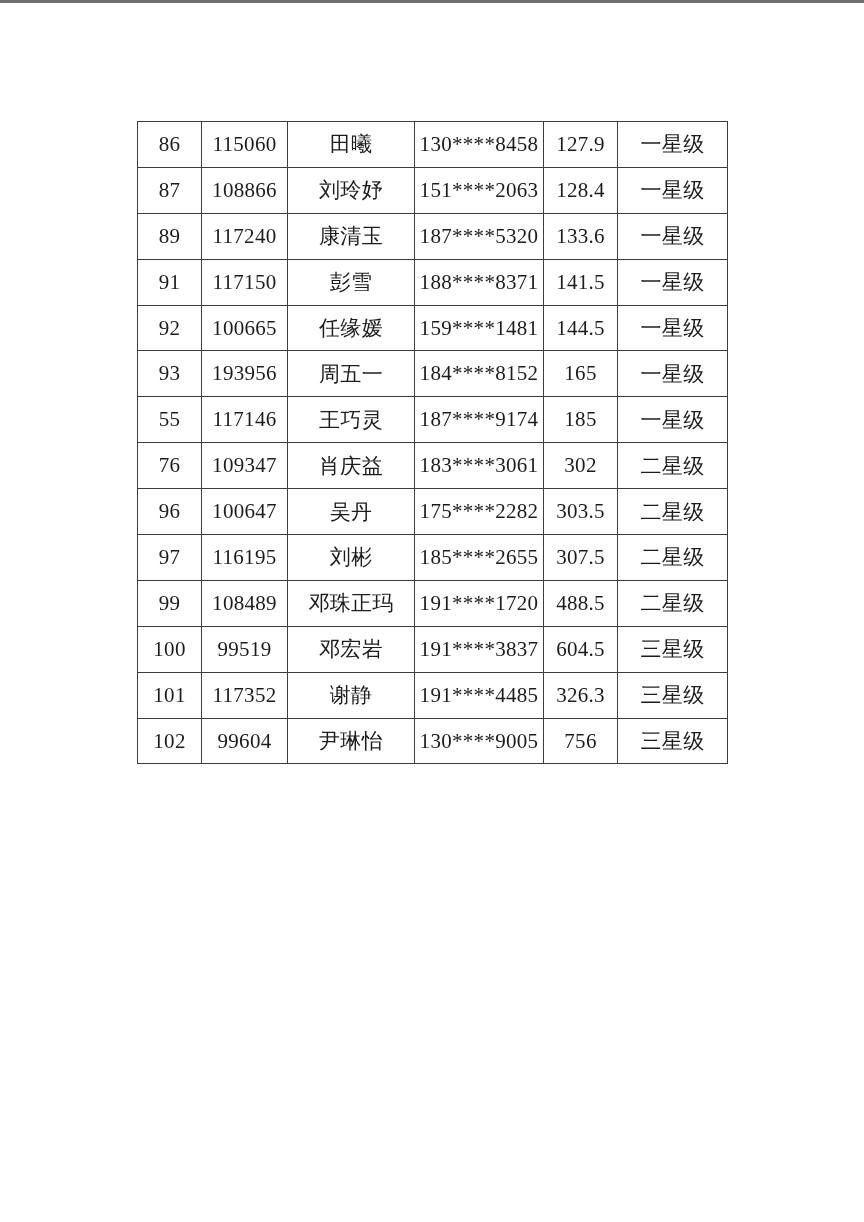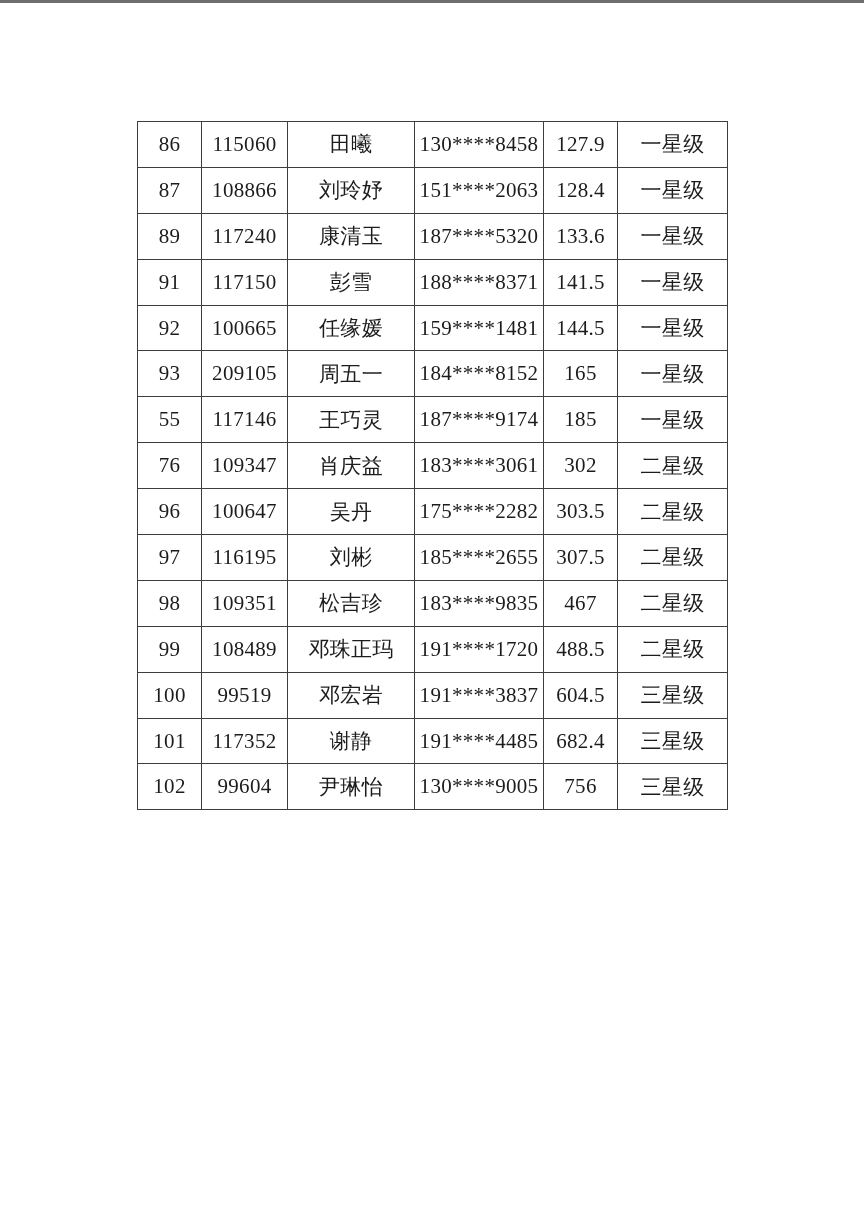--- a/index.html
+++ b/index.html
@@ -99,21 +99,21 @@
       <tr>
     <td>92</td>
     <td>100665</td>
     <td>任缘媛</td>
     <td>159****1481</td>
     <td>144.5</td>
     <td>一星级</td>
   </tr>
       <tr>
     <td>93</td>
-    <td>209105</td>
+    <td>193956</td>
     <td>周五一</td>
     <td>184****8152</td>
     <td>165</td>
     <td>一星级</td>
   </tr>
       <tr>
     <td>55</td>
     <td>117146</td>
     <td>王巧灵</td>
     <td>187****9174</td>
@@ -138,49 +138,41 @@
   </tr>
       <tr>
     <td>97</td>
     <td>116195</td>
     <td>刘彬</td>
     <td>185****2655</td>
     <td>307.5</td>
     <td>二星级</td>
   </tr>
       <tr>
-    <td>98</td>
-    <td>109351</td>
-    <td>松吉珍</td>
-    <td>183****9835</td>
-    <td>467</td>
-    <td>二星级</td>
-  </tr>
-      <tr>
     <td>99</td>
     <td>108489</td>
     <td>邓珠正玛</td>
     <td>191****1720</td>
     <td>488.5</td>
     <td>二星级</td>
   </tr>
       <tr>
     <td>100</td>
     <td>99519</td>
     <td>邓宏岩</td>
     <td>191****3837</td>
     <td>604.5</td>
     <td>三星级</td>
   </tr>
       <tr>
     <td>101</td>
     <td>117352</td>
     <td>谢静</td>
     <td>191****4485</td>
-    <td>682.4</td>
+    <td>326.3</td>
     <td>三星级</td>
   </tr>
       <tr>
     <td>102</td>
     <td>99604</td>
     <td>尹琳怡</td>
     <td>130****9005</td>
     <td>756</td>
     <td>三星级</td>
   </tr>

